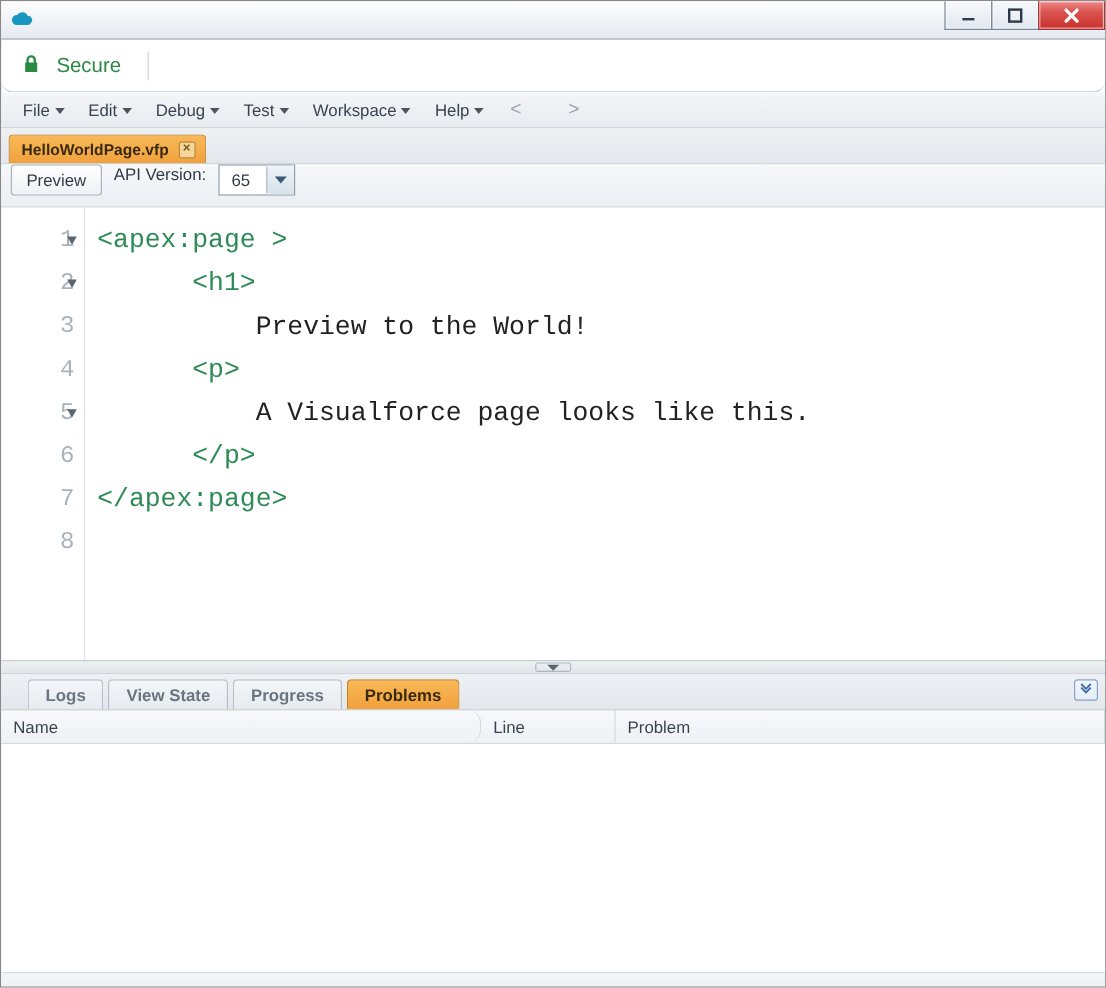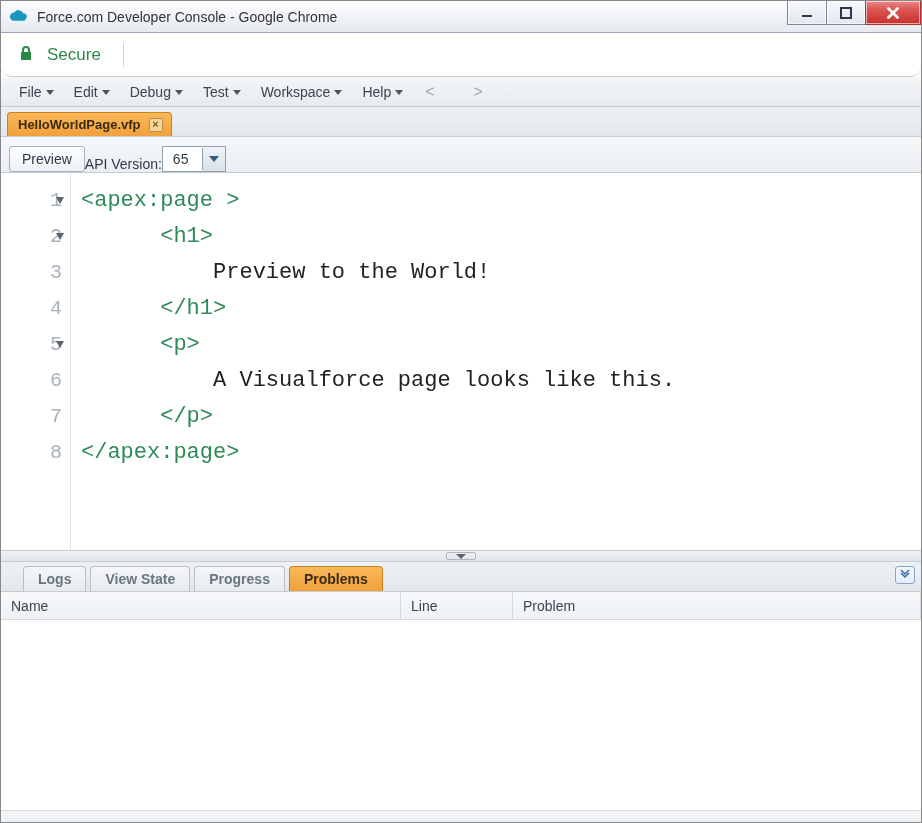--- a/index.html
+++ b/index.html
@@ -93,21 +93,21 @@
     width:14px; height:14px; border:1px solid #b98c44; border-radius:2px;
     display:flex;align-items:center;justify-content:center;
     background:#f6d59a; color:#7a5a20; font-size:11px; line-height:1;
   }
 
   
   .editor-toolbar {
     height: 36px;
     background: linear-gradient(#f6f8fa,#ebeef2);
     border-bottom: 1px solid #c7ccd1;
-    display:flex; align-items:flex-end; 
+    display:flex; align-items:flex-start; gap:10px;
     padding: 0 8px;
   }
   .tbtn {
     border:1px solid #a9b2bc; border-radius:3px;
     background: linear-gradient(#fdfefe,#eef1f5);
     padding: 4px 12px; font-size:14px; color:#2f3a45;
   }
   .api-label { font-size:14px; color:#2f3a45; }
   .api-select {
     display:flex; align-items:center;
@@ -183,37 +183,36 @@
 
   
   .grid-header {
     height:28px;
     background: linear-gradient(#f7f9fb,#eef1f5);
     border-bottom:1px solid #d4d9de;
     display:flex; align-items:center;
     font-size:14px; color:#3a4450;
   }
   .gh { border-right:1px solid #d4d9de; height:100%; display:flex; align-items:center; padding:0 10px;}
-  .gh.name { width:400px; }
+  .gh.name { width:400px;border-radius:11px; }
   .gh.line { width:112px; }
   .gh.problem { flex:1; }
   .grid-body { height:190px; background:#fff; }
 
   .footer-gap { height:12px; background: linear-gradient(#f3f5f7,#eef1f4); border-top:1px solid #d4d9de;}
 </style>
 </head>
 <body>
 
 <div class="titlebar">
   <span class="cloud-icon">
     <svg viewBox="0 0 24 16">
         <path fill="#1797c0" d="M6 13a5 5 0 0 1 .3-10A6 6 0 0 1 17 4a4 4 0 0 1 3 7 4 4 0 0 1-3 2H6z"></path>
       </svg>
   </span>
-  <span class="title-text">Force.com Developer Console - Google Chrome</span>
   <div class="winbtns">
     <div class="winbtn min">
       <svg viewBox="0 0 14 14">
           <rect x="2" y="9" width="10" height="2" fill="currentColor"></rect>
         </svg>
     </div>
     <div class="winbtn max">
       <svg viewBox="0 0 14 14">
           <rect x="2" y="2" width="10" height="10" fill="none" stroke="currentColor" stroke-width="2"></rect>
         </svg>
@@ -291,21 +290,20 @@
       <div class="gline">4</div>
       <div class="gline">5<span class="fold"></span></div>
       <div class="gline">6</div>
       <div class="gline">7</div>
       <div class="gline">8</div>
     </div>
   <div class="code" id="code">
       <div class="cline"><span class="tok-tag">&lt;apex:page &gt;</span></div>
       <div class="cline"><span>      </span><span class="tok-tag">&lt;h1&gt;</span></div>
       <div class="cline"><span>          Preview to the World!</span></div>
-      <div class="cline"><span>      </span><span class="tok-tag">&lt;/h1&gt;</span></div>
       <div class="cline"><span>      </span><span class="tok-tag">&lt;p&gt;</span></div>
       <div class="cline"><span>          A Visualforce page looks like this.</span></div>
       <div class="cline"><span>      </span><span class="tok-tag">&lt;/p&gt;</span></div>
       <div class="cline"><span class="tok-tag">&lt;/apex:page&gt;</span></div>
     </div>
 </div>
 
 <div class="splitter">
   <div class="grip">
       <span class="caretd"></span>

